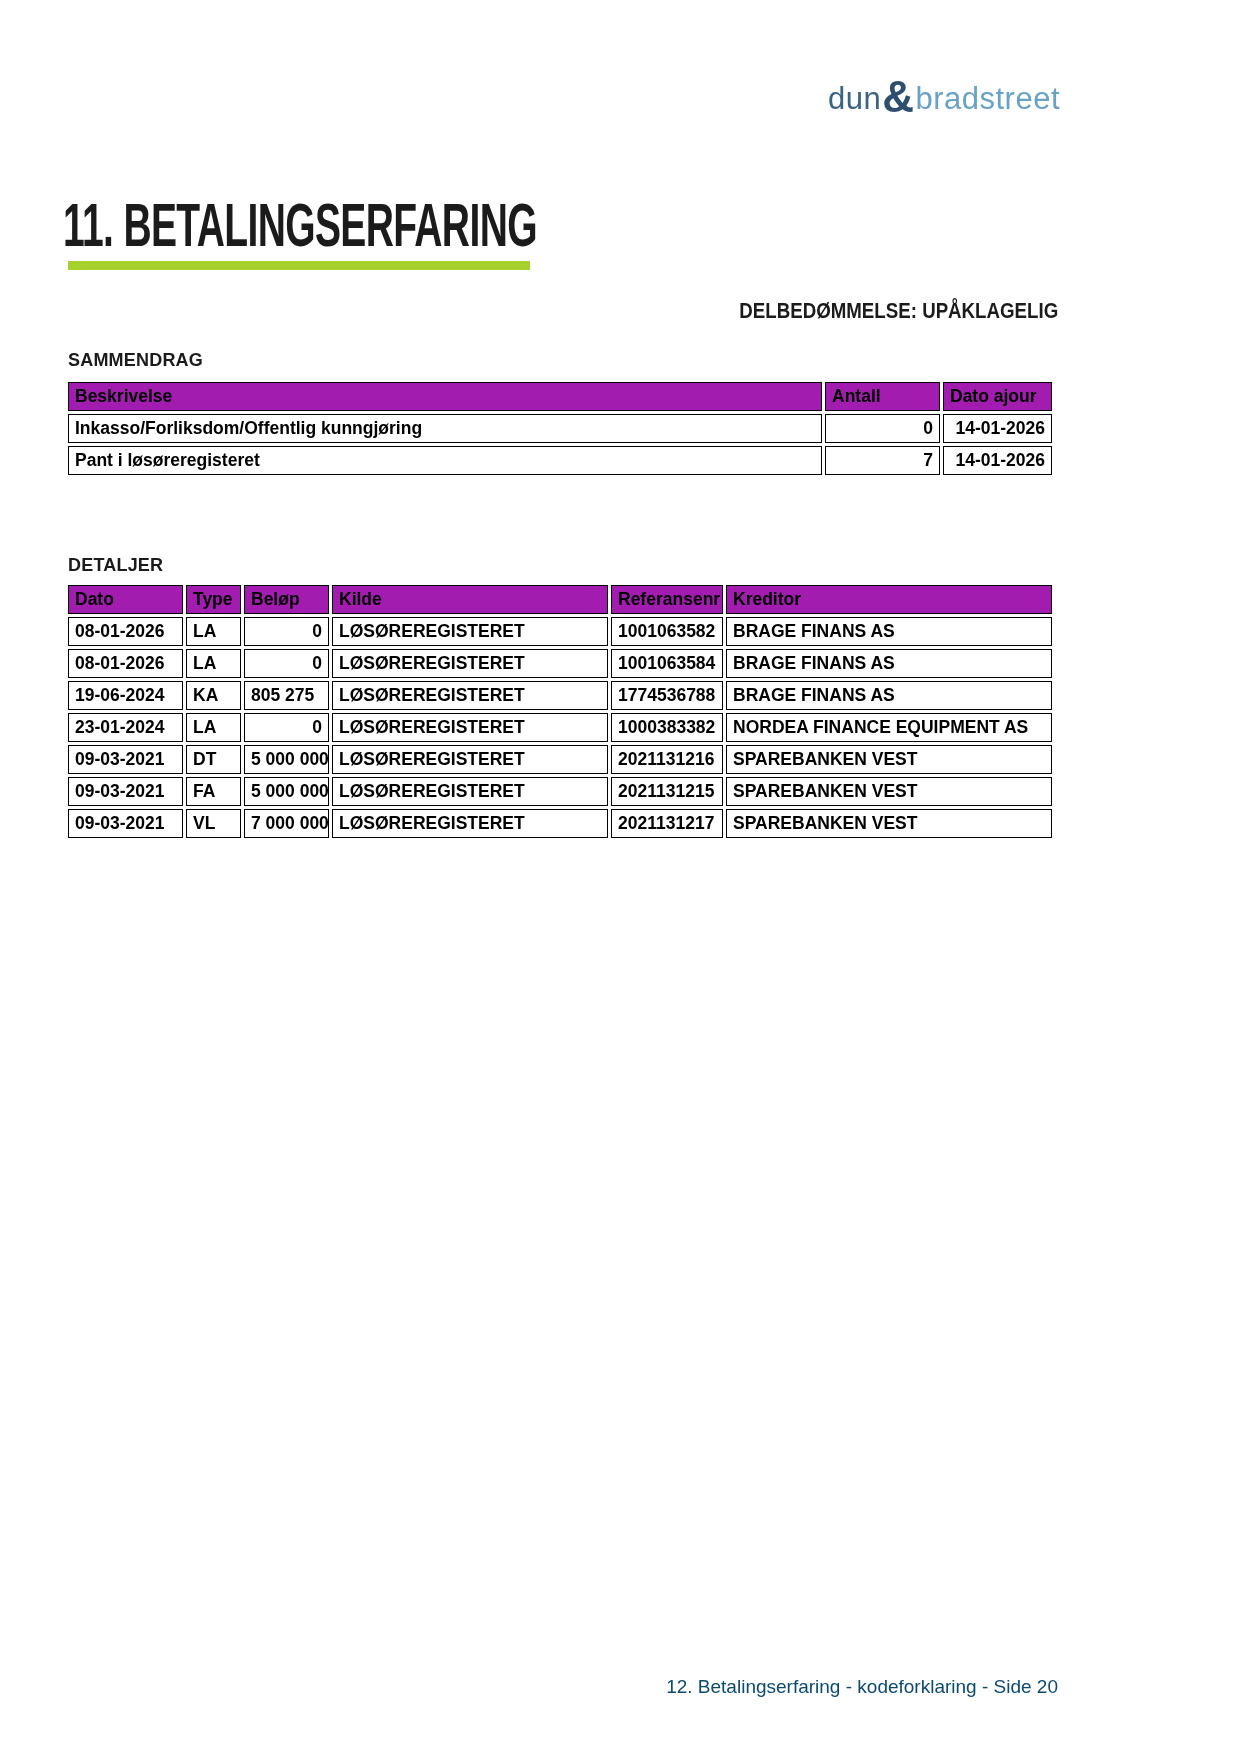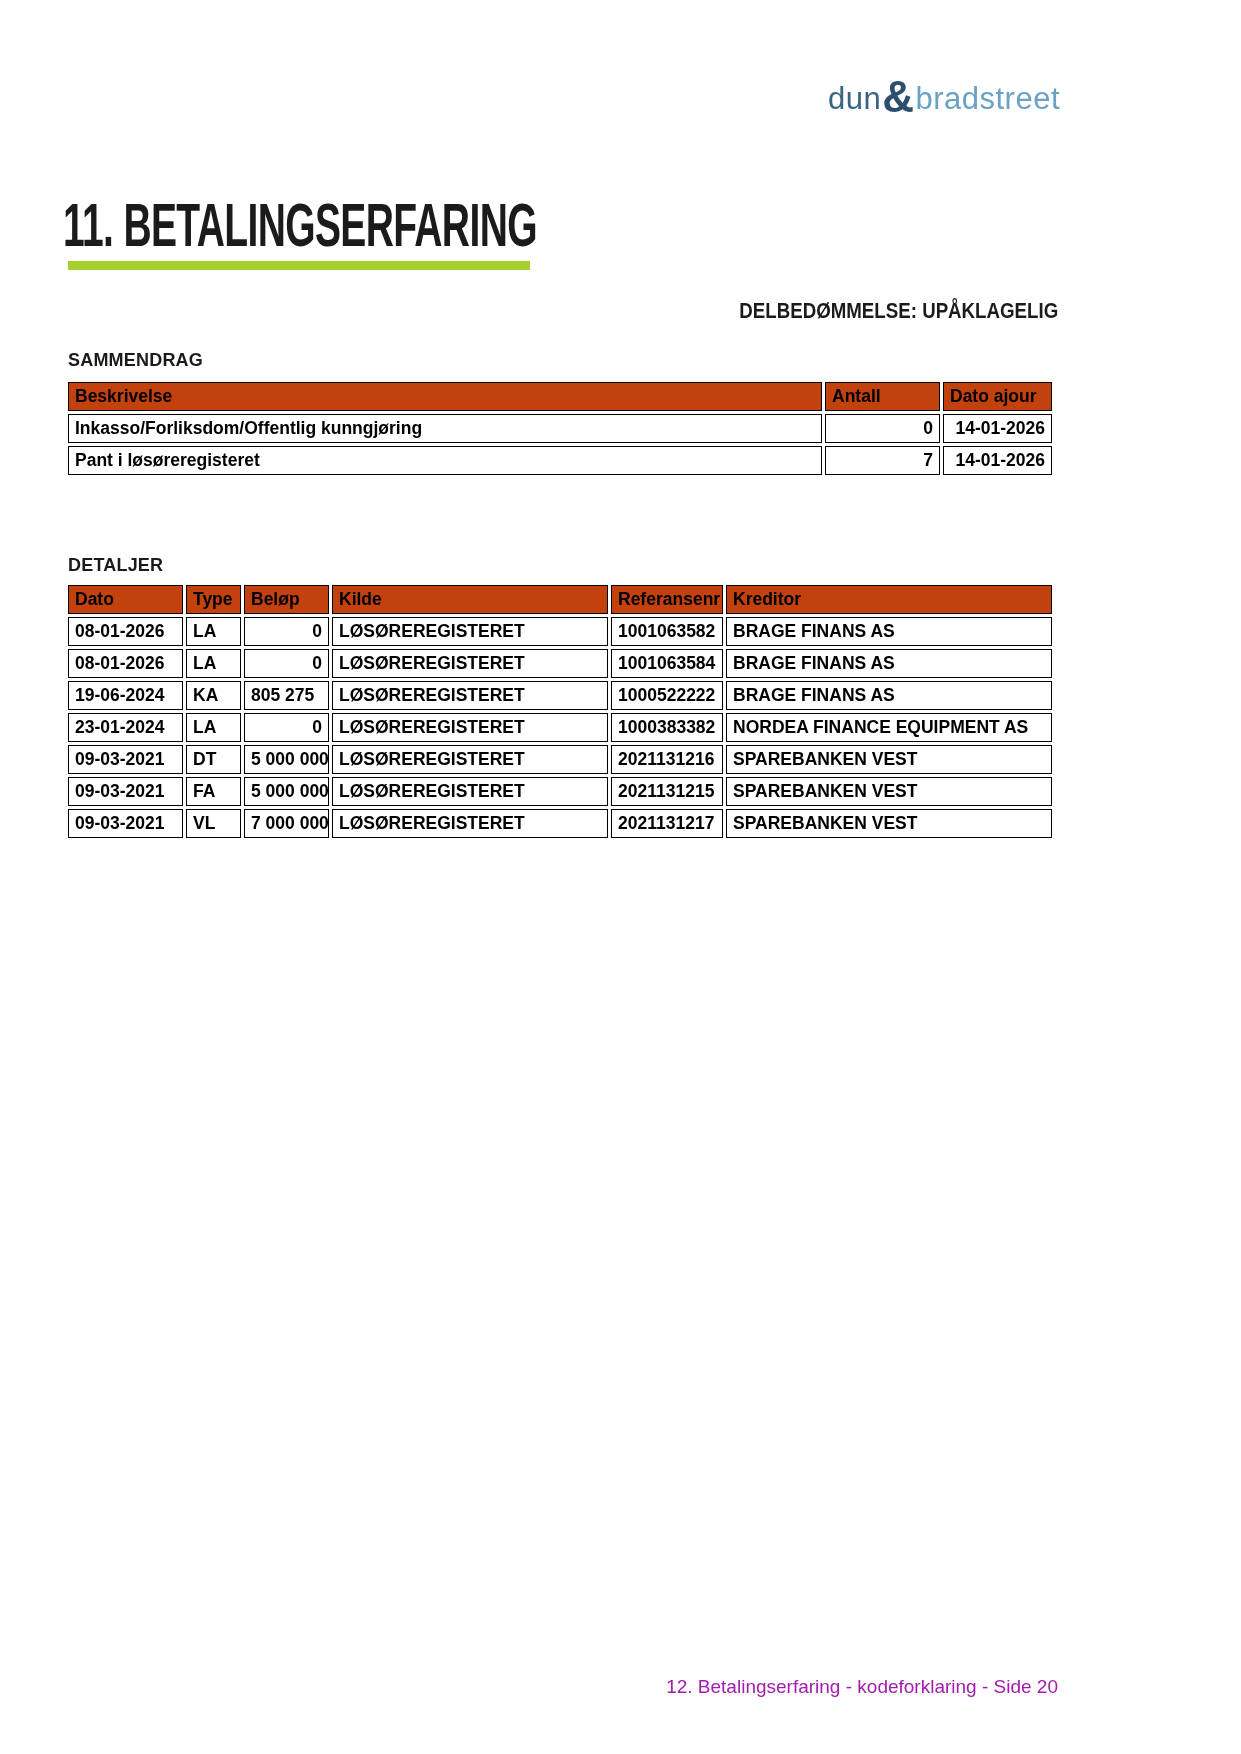--- a/index.html
+++ b/index.html
@@ -91,32 +91,32 @@
     border: 1.5px solid #000;
     padding: 0 6px;
     height: 27px;
     line-height: 27px;
     white-space: nowrap;
     overflow: hidden;
     font-weight: bold;
     text-align: left;
   }
   .tbl th {
-    background: #c2410c;
+    background: #a21caf;
     font-weight: bold;
   }
   .tbl .ar { }
 
   
   .footer {
     position: absolute;
     top: 1676px;
     right: 183px;
     font-size: 19px;
-    color: #a21caf;
+    color: #0c4a6e;
     white-space: nowrap;
   }
 </style>
 </head>
 <body>
 
 <div class="page">
 
   <div class="logo">
     <span class="dun">dun</span><span class="amp">&amp;</span><span class="bradstreet">bradstreet</span>
@@ -192,21 +192,21 @@
           <td style="text-align: right;">0</td>
           <td>LØSØREREGISTERET</td>
           <td>1001063584</td>
           <td>BRAGE FINANS AS</td>
         </tr>
         <tr>
           <td>19-06-2024</td>
           <td>KA</td>
           <td style="text-align: left;">805 275</td>
           <td>LØSØREREGISTERET</td>
-          <td>1000522222</td>
+          <td>1774536788</td>
           <td>BRAGE FINANS AS</td>
         </tr>
         <tr>
           <td>23-01-2024</td>
           <td>LA</td>
           <td style="text-align: right;">0</td>
           <td>LØSØREREGISTERET</td>
           <td>1000383382</td>
           <td>NORDEA FINANCE EQUIPMENT AS</td>
         </tr>

